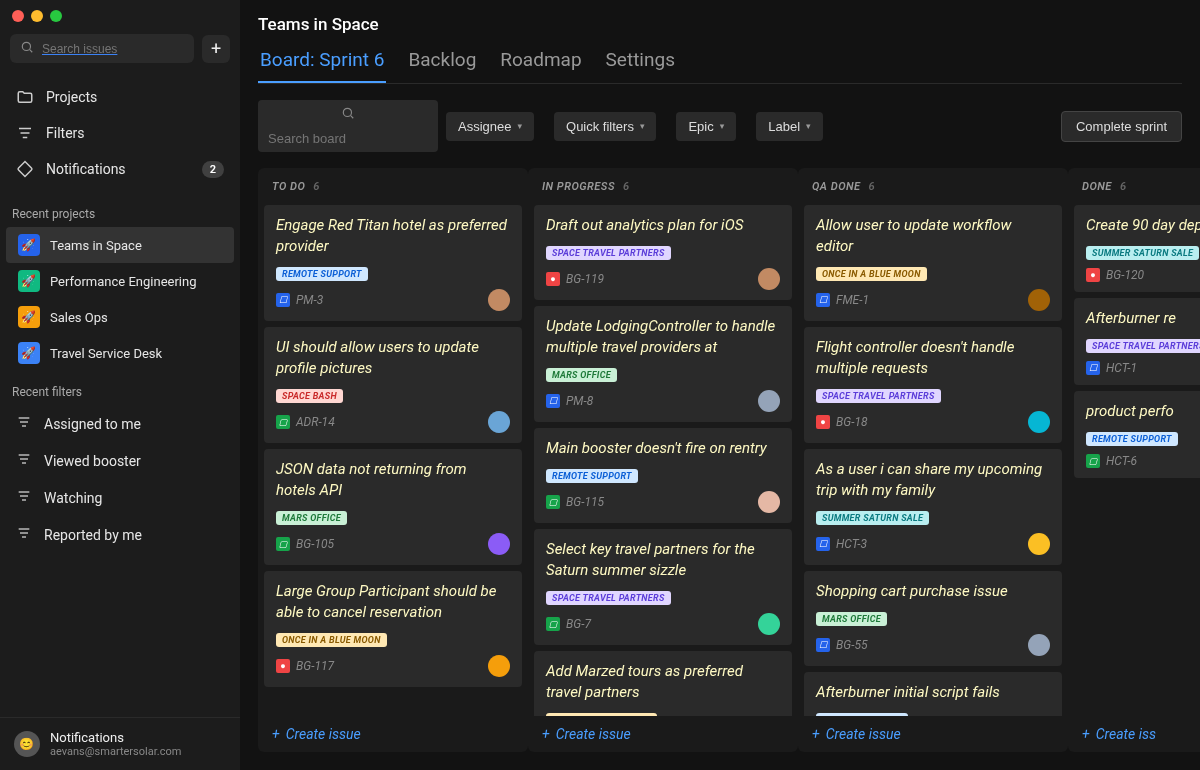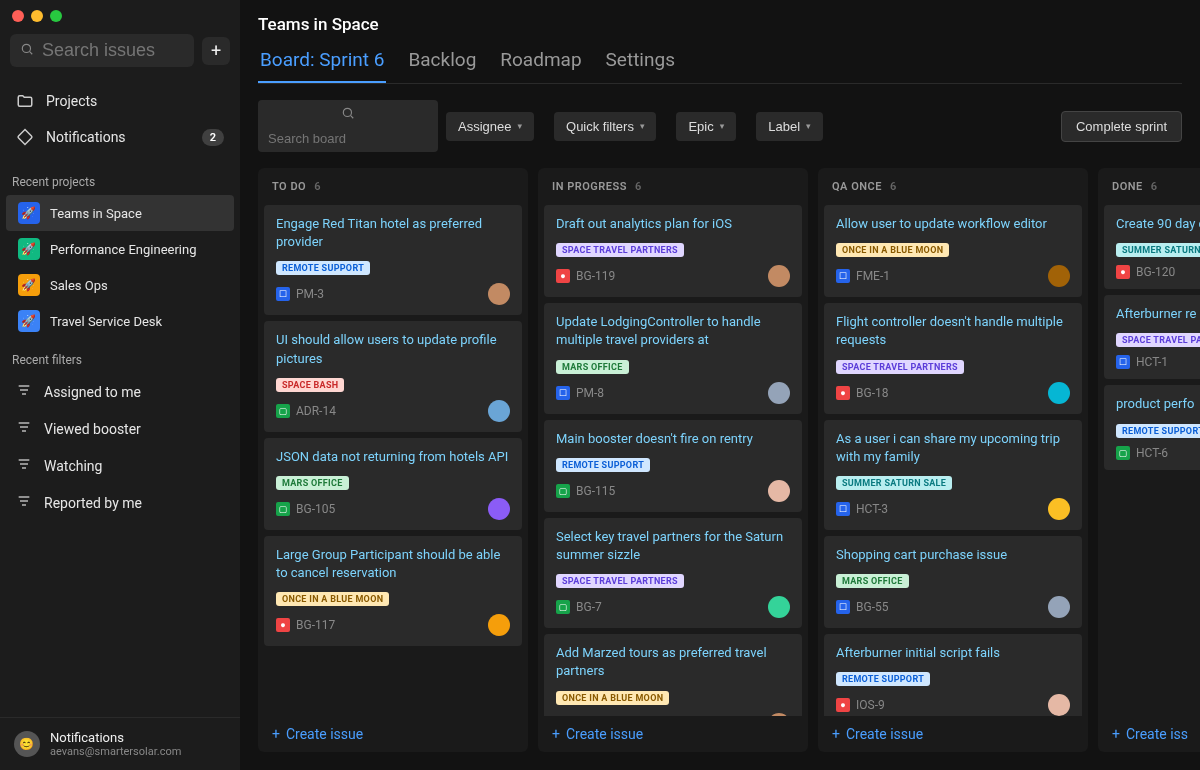--- a/index.html
+++ b/index.html
@@ -46,23 +46,24 @@
   background: #2a2a2a;
   border-radius: 6px;
   padding: 6px 10px;
   gap: 8px;
   color: #8a8a8a;
 }
 .search-box input {
   background: transparent;
   border: none;
   outline: none;
-  color: #d946ef;
-  font-size: 18px;
+  color: #3b82f6;
+  font-size: 12px;
   width: 100%;
+  text-decoration: underline;
 }
 .plus-btn {
   width: 28px; height: 28px;
   background: #2a2a2a;
   border-radius: 6px;
   display: flex;
   align-items: center;
   justify-content: center;
   color: #eee;
   font-size: 18px;
@@ -222,24 +223,24 @@
   color: #ddd;
   font-size: 13px;
   padding: 7px 14px;
   border-radius: 4px;
   cursor: pointer;
 }
 
 .board {
   flex: 1;
   display: flex;
-  gap: 10px;
   padding: 0 18px 18px;
   overflow-x: auto;
   overflow-y: hidden;
+  font-style: italic;
 }
 .column {
   width: 270px;
   flex-shrink: 0;
   background: #1a1a1a;
   border-radius: 6px;
   display: flex;
   flex-direction: column;
   max-height: 100%;
 }
@@ -262,22 +263,22 @@
 .cards::-webkit-scrollbar-thumb { background: #333; border-radius: 3px; }
 
 .card {
   background: #2a2a2a;
   border-radius: 4px;
   padding: 10px 12px;
   margin-bottom: 6px;
   cursor: pointer;
 }
 .card-title {
-  font-size: 13px;
-  color: #7dd3fc;
+  font-size: 15px;
+  color: #fef9c3;
   line-height: 1.4;
   margin-bottom: 8px;
 }
 .epic-tag {
   display: inline-block;
   font-size: 9px;
   font-weight: 700;
   letter-spacing: 0.3px;
   padding: 2px 6px;
   border-radius: 3px;
@@ -339,20 +340,30 @@
       <div class="plus-btn">+</div>
     </div>
     <div class="nav-top" id="nav-top">
         <div class="nav-item">
           <span class="n-icon">
             <svg width="18" height="18" viewBox="0 0 24 24" fill="none" stroke="#ccc" stroke-width="2">
               <path d="M3 7a2 2 0 0 1 2-2h4l2 2h8a2 2 0 0 1 2 2v8a2 2 0 0 1-2 2H5a2 2 0 0 1-2-2V7z"></path>
             </svg>
           </span>
           <span>Projects</span>
+        </div>
+        <div class="nav-item">
+          <span class="n-icon">
+            <svg width="18" height="18" viewBox="0 0 24 24" fill="none" stroke="#ccc" stroke-width="2">
+              <line x1="4" y1="6" x2="20" y2="6"></line>
+              <line x1="6" y1="12" x2="18" y2="12"></line>
+              <line x1="9" y1="18" x2="15" y2="18"></line>
+            </svg>
+          </span>
+          <span>Filters</span>
         </div>
         <div class="nav-item">
           <span class="n-icon">
             <svg width="18" height="18" viewBox="0 0 24 24" fill="none" stroke="#ccc" stroke-width="2">
               <path d="M20.59 13.41L12 22 3.41 13.41a2 2 0 0 1 0-2.83L12 2l8.59 8.59a2 2 0 0 1 0 2.82z"></path>
             </svg>
           </span>
           <span>Notifications</span>
           <span class="nav-badge">2</span>
         </div>
@@ -552,21 +563,21 @@
         <span class="card-avatar" style="background:#c28a63"></span>
       </div></div>
           </div>
           <div class="create-issue">
             <span>+</span>
             <span>Create issue</span>
           </div>
         </div>
         <div class="column">
           <div class="col-header">
-            <span>QA ONCE</span>
+            <span>QA DONE</span>
             <span class="col-count">6</span>
           </div>
           <div class="cards">
             <div class="card">
       <div class="card-title">Allow user to update workflow editor</div>
       <div class="epic-tag" style="background:#ffe8b3;color:#8a5a00">ONCE IN A BLUE MOON</div>
       <div class="card-foot">
         <span class="issue-type" style="background:#2563eb;color:#fff;font-size:9px">☐</span>
         <span class="issue-key">FME-1</span>
         <span class="card-avatar" style="background:#a16207"></span>

